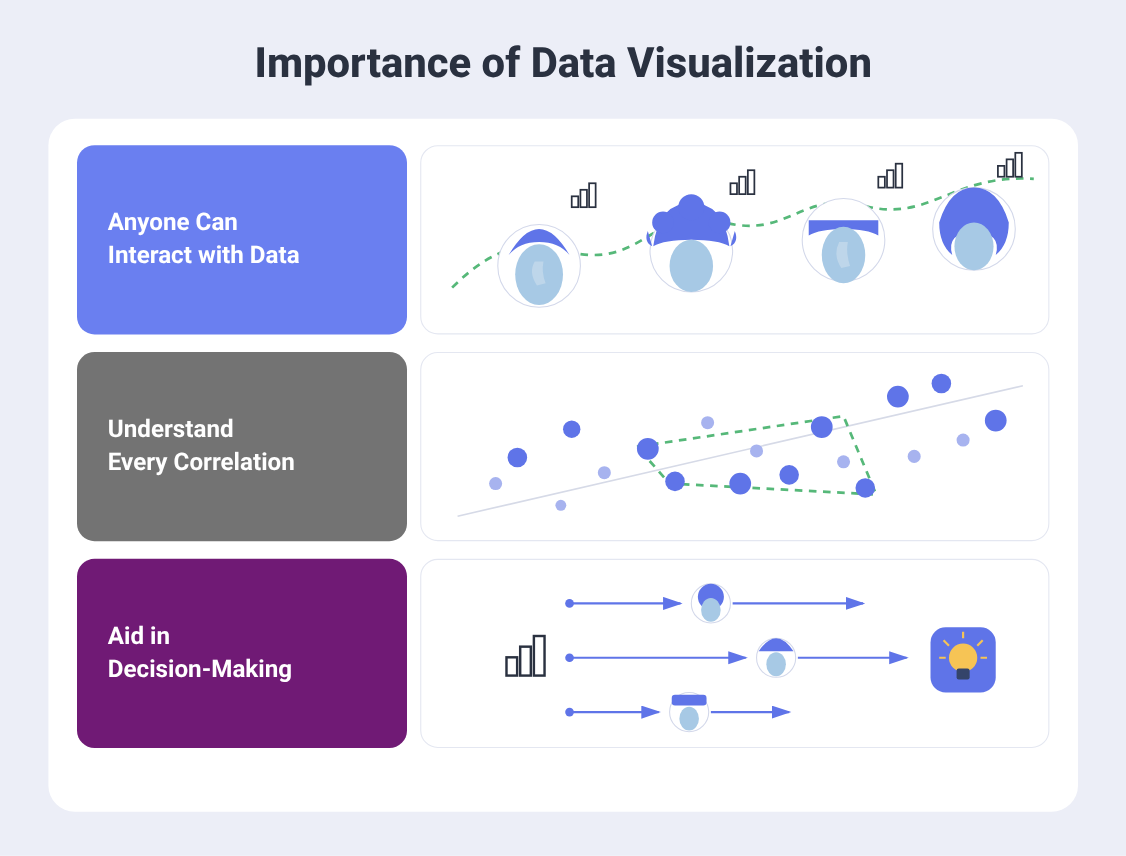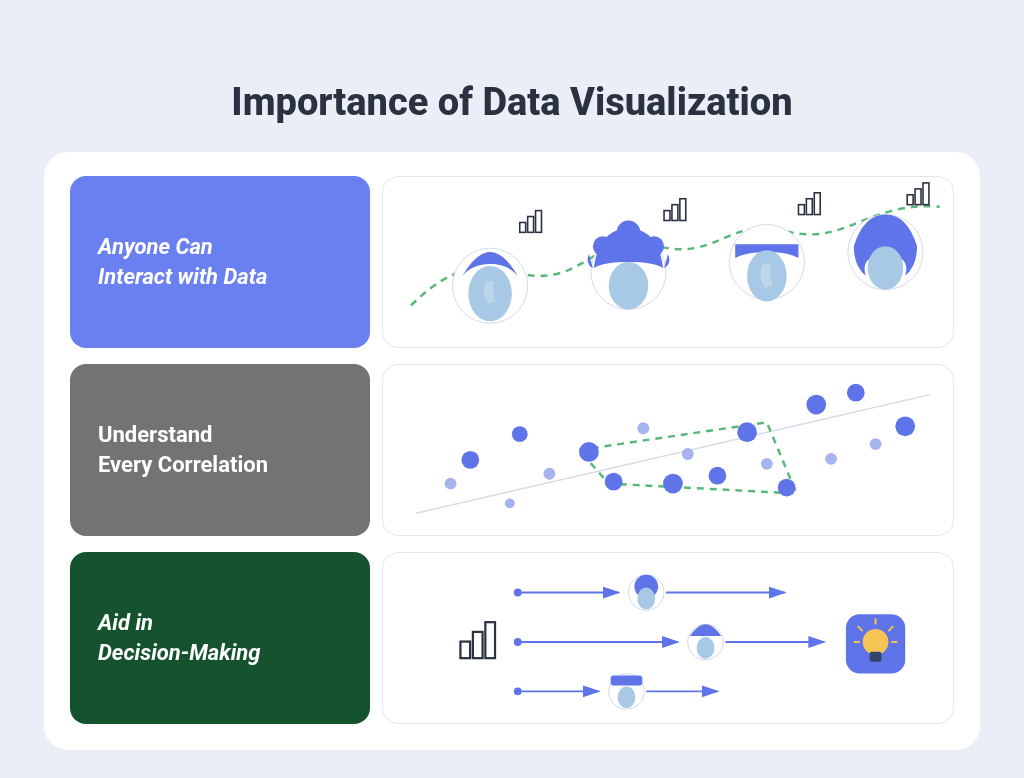--- a/index.html
+++ b/index.html
@@ -16,21 +16,20 @@
     padding: 36px 44px 40px;
     display: flex;
     flex-direction: column;
   }
   .title {
     text-align: center;
     font-size: 38px;
     font-weight: 800;
     color: #2a3140;
     margin-bottom: 28px;
-    margin-top: 44px;
   }
   .card {
     background: #fff;
     border-radius: 24px;
     padding: 24px 26px 26px;
     display: grid;
     grid-template-columns: 300px 1fr;
     grid-template-rows: repeat(3, 172px);
     gap: 16px 12px;
     flex: 1;
@@ -39,23 +38,23 @@
   .label-box {
     border-radius: 16px;
     color: #fff;
     display: flex;
     align-items: center;
     padding: 0 28px;
     font-size: 22px;
     font-weight: 700;
     line-height: 1.35;
   }
-  .label-box[data-name="label-interact"]   { background: #6a7ff0; font-style: italic; }
+  .label-box[data-name="label-interact"]   { background: #6a7ff0; }
   .label-box[data-name="label-correlation"]{ background: #737373; }
-  .label-box[data-name="label-decision"]   { background: #14532d; font-style: italic; }
+  .label-box[data-name="label-decision"]   { background: #701a75; }
 
   .illus-box {
     border: 1px solid #e4e7f1;
     border-radius: 16px;
     position: relative;
     overflow: hidden;
   }
   .illus-box svg {
     position: absolute;
     inset: 0;

